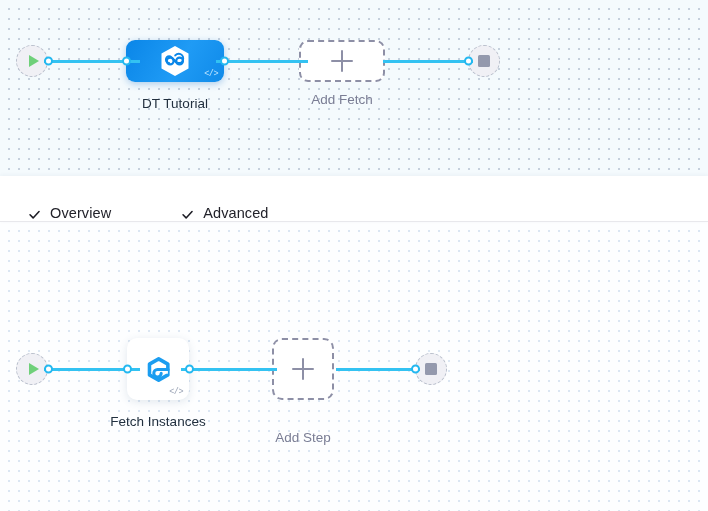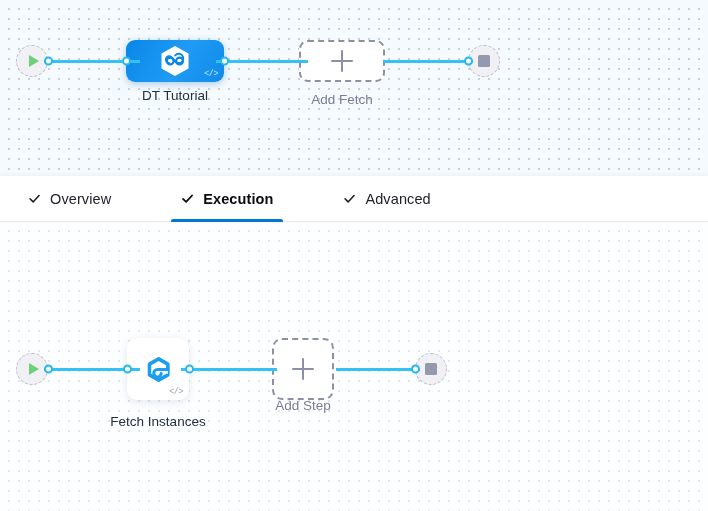--- a/index.html
+++ b/index.html
@@ -38,21 +38,21 @@
     background: #ffffff;
     border-bottom: 1px solid #e8e8ec;
     display: flex;
     align-items: stretch;
     padding-left: 14px;
     z-index: 5;
     box-shadow: 0 -1px 4px rgba(40,60,90,0.05);
   }
   .tab {
     display: flex;
-    align-items: center;
+    align-items: flex-end;
     gap: 9px;
     padding: 0 14px;
     margin-right: 42px;
     position: relative;
     cursor: pointer;
     background: transparent;
     border: none;
     font-family: "Liberation Sans", sans-serif;
   }
   .tab:last-child { margin-right: 0; }
@@ -237,21 +237,21 @@
           <path d="M10.4 20.6c-1.9 0-3.4-1.6-3.4-3.6s1.5-3.6 3.4-3.6c1.1 0 1.9.5 2.7 1.3l3.9 4.2c1 1.1 2.2 1.8 3.8 1.8 2.7 0 4.8-2.2 4.8-5s-2.1-5-4.8-5c-1.6 0-2.8.7-3.8 1.8" fill="none" stroke="#0a86e8" stroke-width="2.1" stroke-linecap="round" transform="translate(-0.6,-1.2) scale(0.93)"></path>
           <circle cx="10.2" cy="16" r="3.4" fill="none" stroke="#0a86e8" stroke-width="2.1"></circle>
           <circle cx="19.6" cy="16" r="3.4" fill="none" stroke="#0a86e8" stroke-width="2.1"></circle>
           <path d="M12.9 13.7 L17.1 18.3" stroke="#0a86e8" stroke-width="2.1" stroke-linecap="round"></path>
         </svg>
         <span class="code-badge">&lt;/&gt;</span>
       </div>
       <div class="port" style="left:-4.5px; top:21px;"></div>
       <div class="port" style="right:-4.5px; top:21px;"></div>
     </div>
-    <div class="node-label label-dark" style="left:175px; top:88px;">DT Tutorial</div>
+    <div class="node-label label-dark" style="left:175px; top:96px;">DT Tutorial</div>
 
     <div class="node" style="left:299px; top:40px;">
       <div class="add-box add-stage-box">
         <div class="plus"></div>
       </div>
     </div>
     <div class="node-label label-muted" style="left:342px; top:92px;">Add Fetch</div>
 
     <div class="node" style="left:468px; top:45px; width:32px; height:32px;">
       <div class="terminal">
@@ -265,26 +265,20 @@
 
     <div class="tab">
       <svg class="check" viewBox="0 0 16 16">
         <path d="M2.5 8.4 L6.3 12.2 L13.6 4.3" fill="none" stroke="#1c1c24" stroke-width="1.9" stroke-linecap="round" stroke-linejoin="round"></path>
       </svg>
       <span class="tab-label">Overview</span>
     </div>
 
 
 
-    <div class="tab active">
-      <svg class="check" viewBox="0 0 16 16">
-        <path d="M2.5 8.4 L6.3 12.2 L13.6 4.3" fill="none" stroke="#0b0b10" stroke-width="2.2" stroke-linecap="round" stroke-linejoin="round"></path>
-      </svg>
-      <span class="tab-label">Execution</span>
-    </div>
 
     <div class="tab">
       <svg class="check" viewBox="0 0 16 16">
         <path d="M2.5 8.4 L6.3 12.2 L13.6 4.3" fill="none" stroke="#1c1c24" stroke-width="1.9" stroke-linecap="round" stroke-linejoin="round"></path>
       </svg>
       <span class="tab-label">Advanced</span>
     </div>
   </div>
 
   <div class="step-canvas">
@@ -312,21 +306,21 @@
       <div class="port" style="left:-4.5px; top:31px;"></div>
       <div class="port" style="right:-4.5px; top:31px;"></div>
     </div>
     <div class="node-label label-dark" style="left:158px; top:192px;">Fetch Instances</div>
 
     <div class="node" style="left:272px; top:116px;">
       <div class="add-box add-step-box">
         <div class="plus"></div>
       </div>
     </div>
-    <div class="node-label label-muted" style="left:303px; top:176px;">Add Step</div>
+    <div class="node-label label-muted" style="left:303px; top:208px;">Add Step</div>
 
     <div class="node" style="left:415px; top:131px; width:32px; height:32px;">
       <div class="terminal">
         <div class="stop-sq"></div>
       </div>
       <div class="port" style="left:-4.5px;"></div>
     </div>
   </div>
 
 </div>

